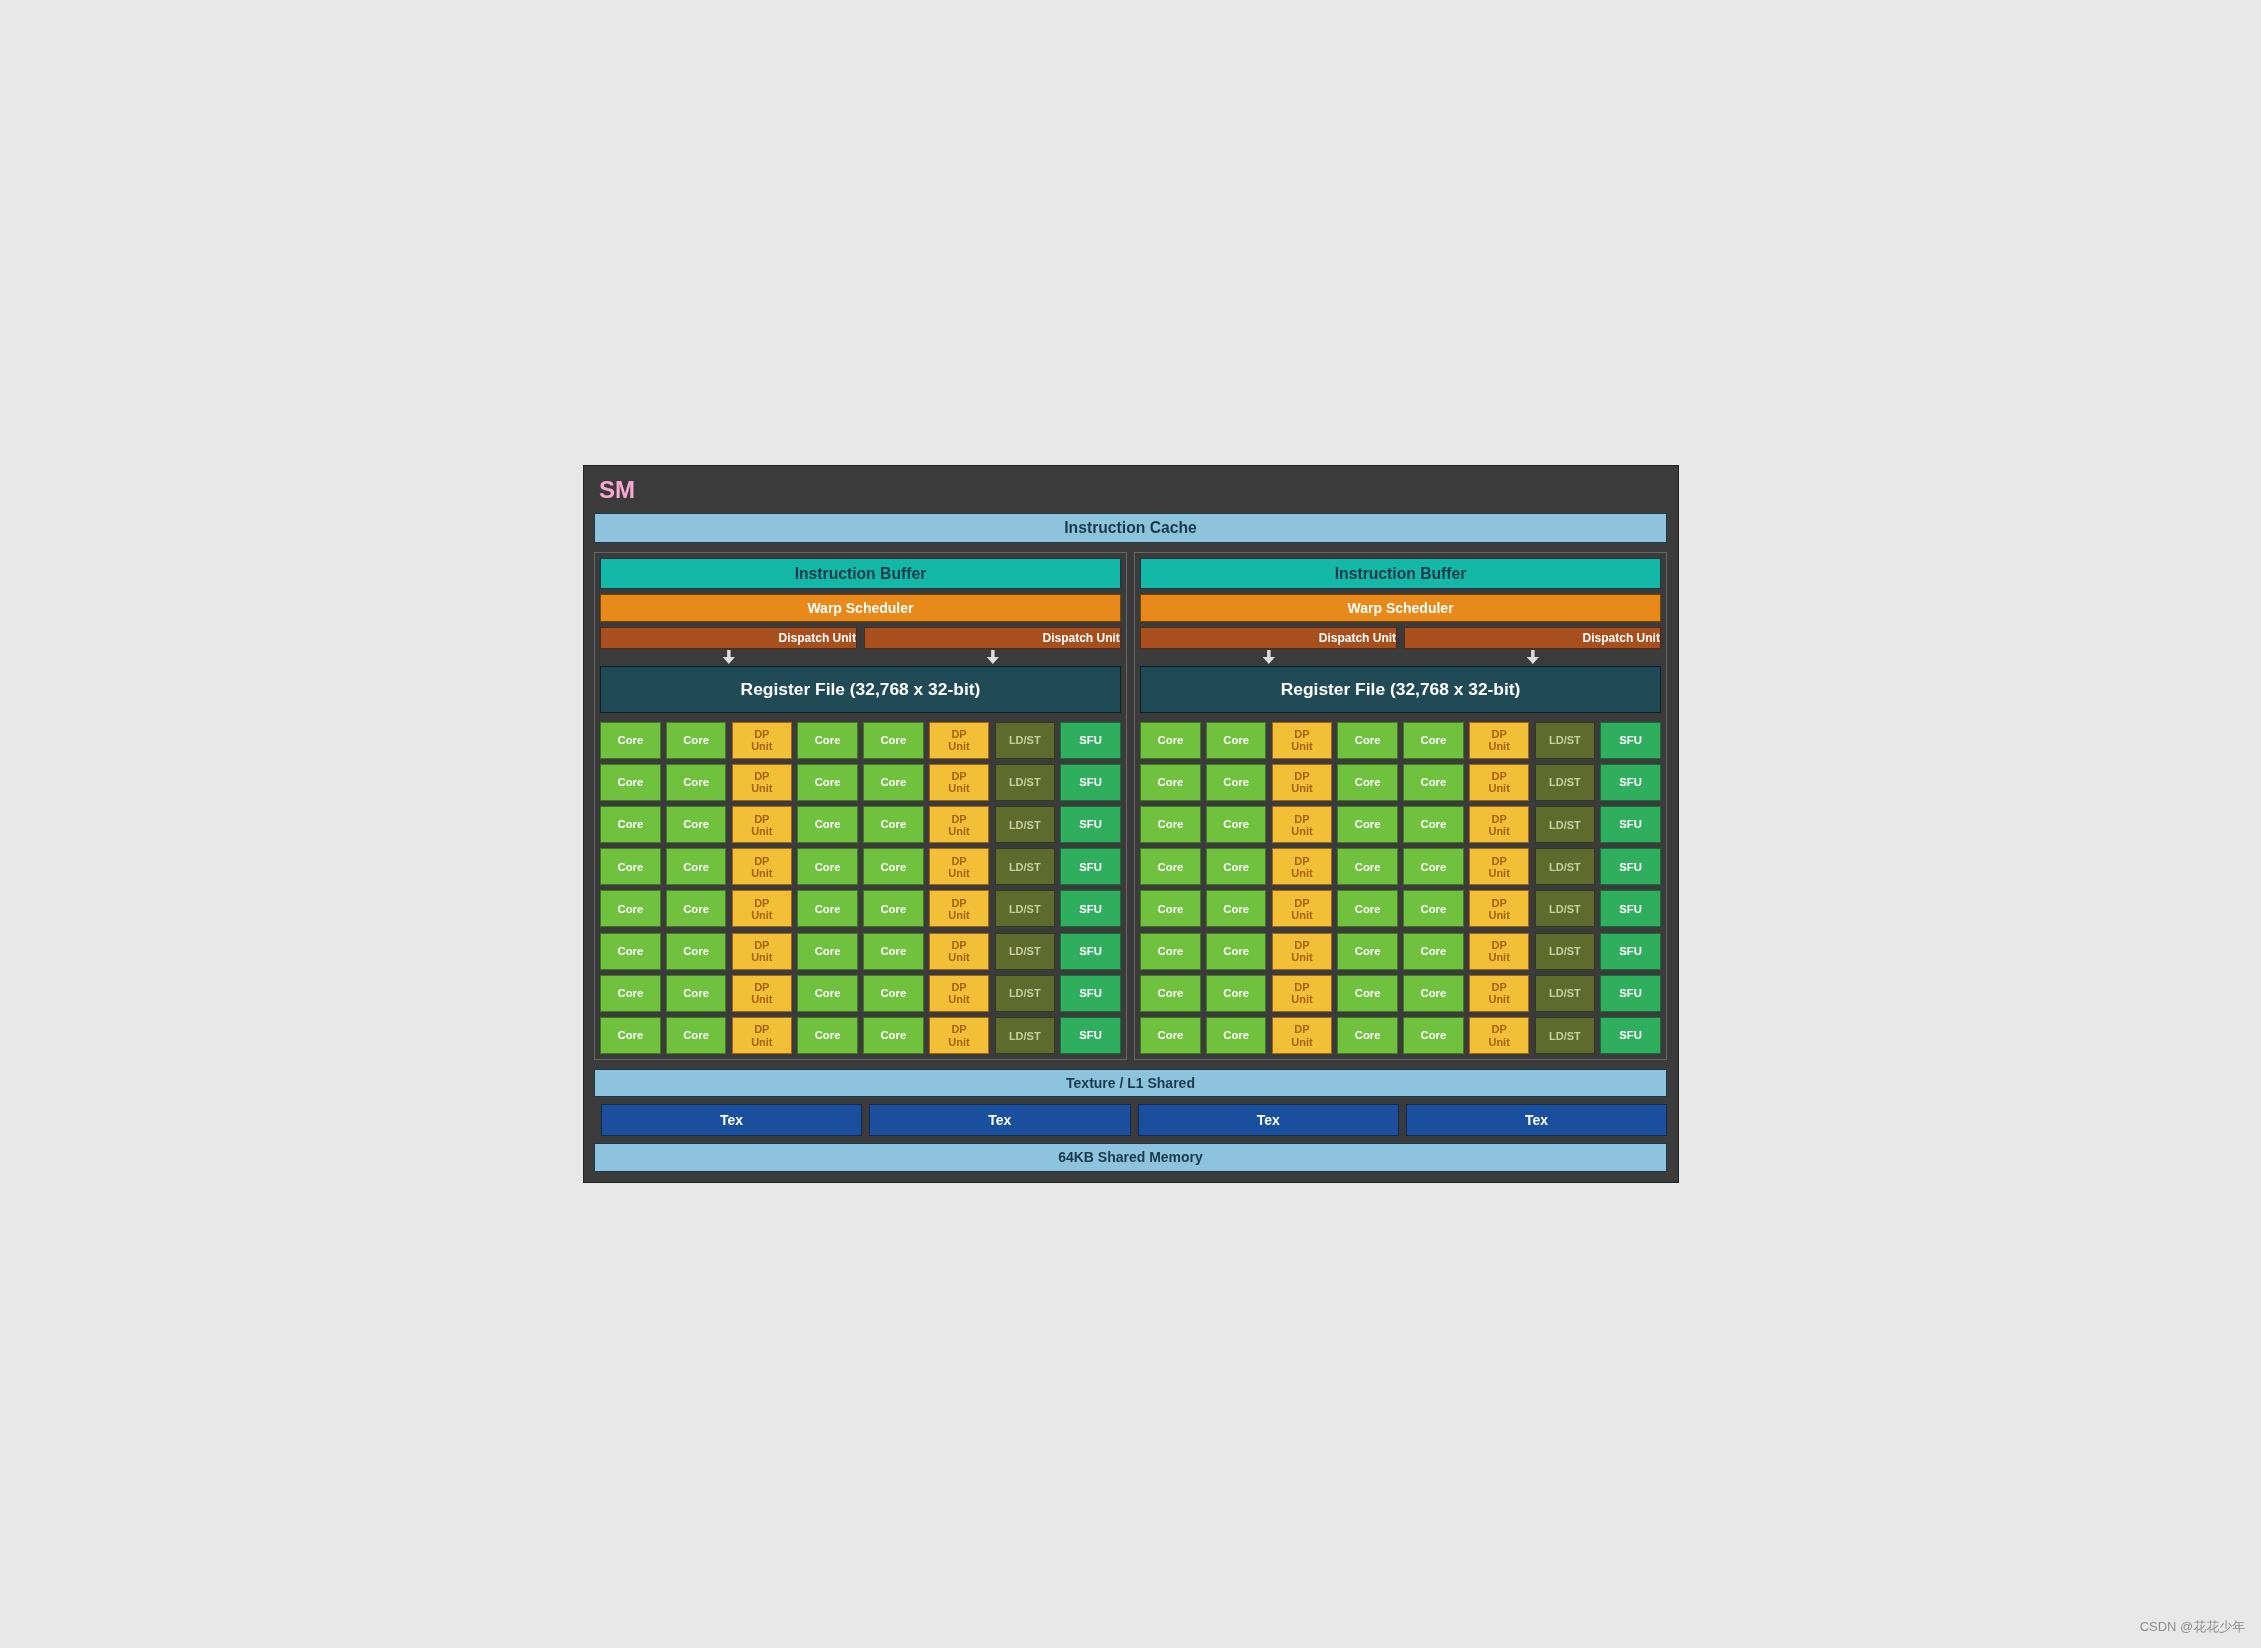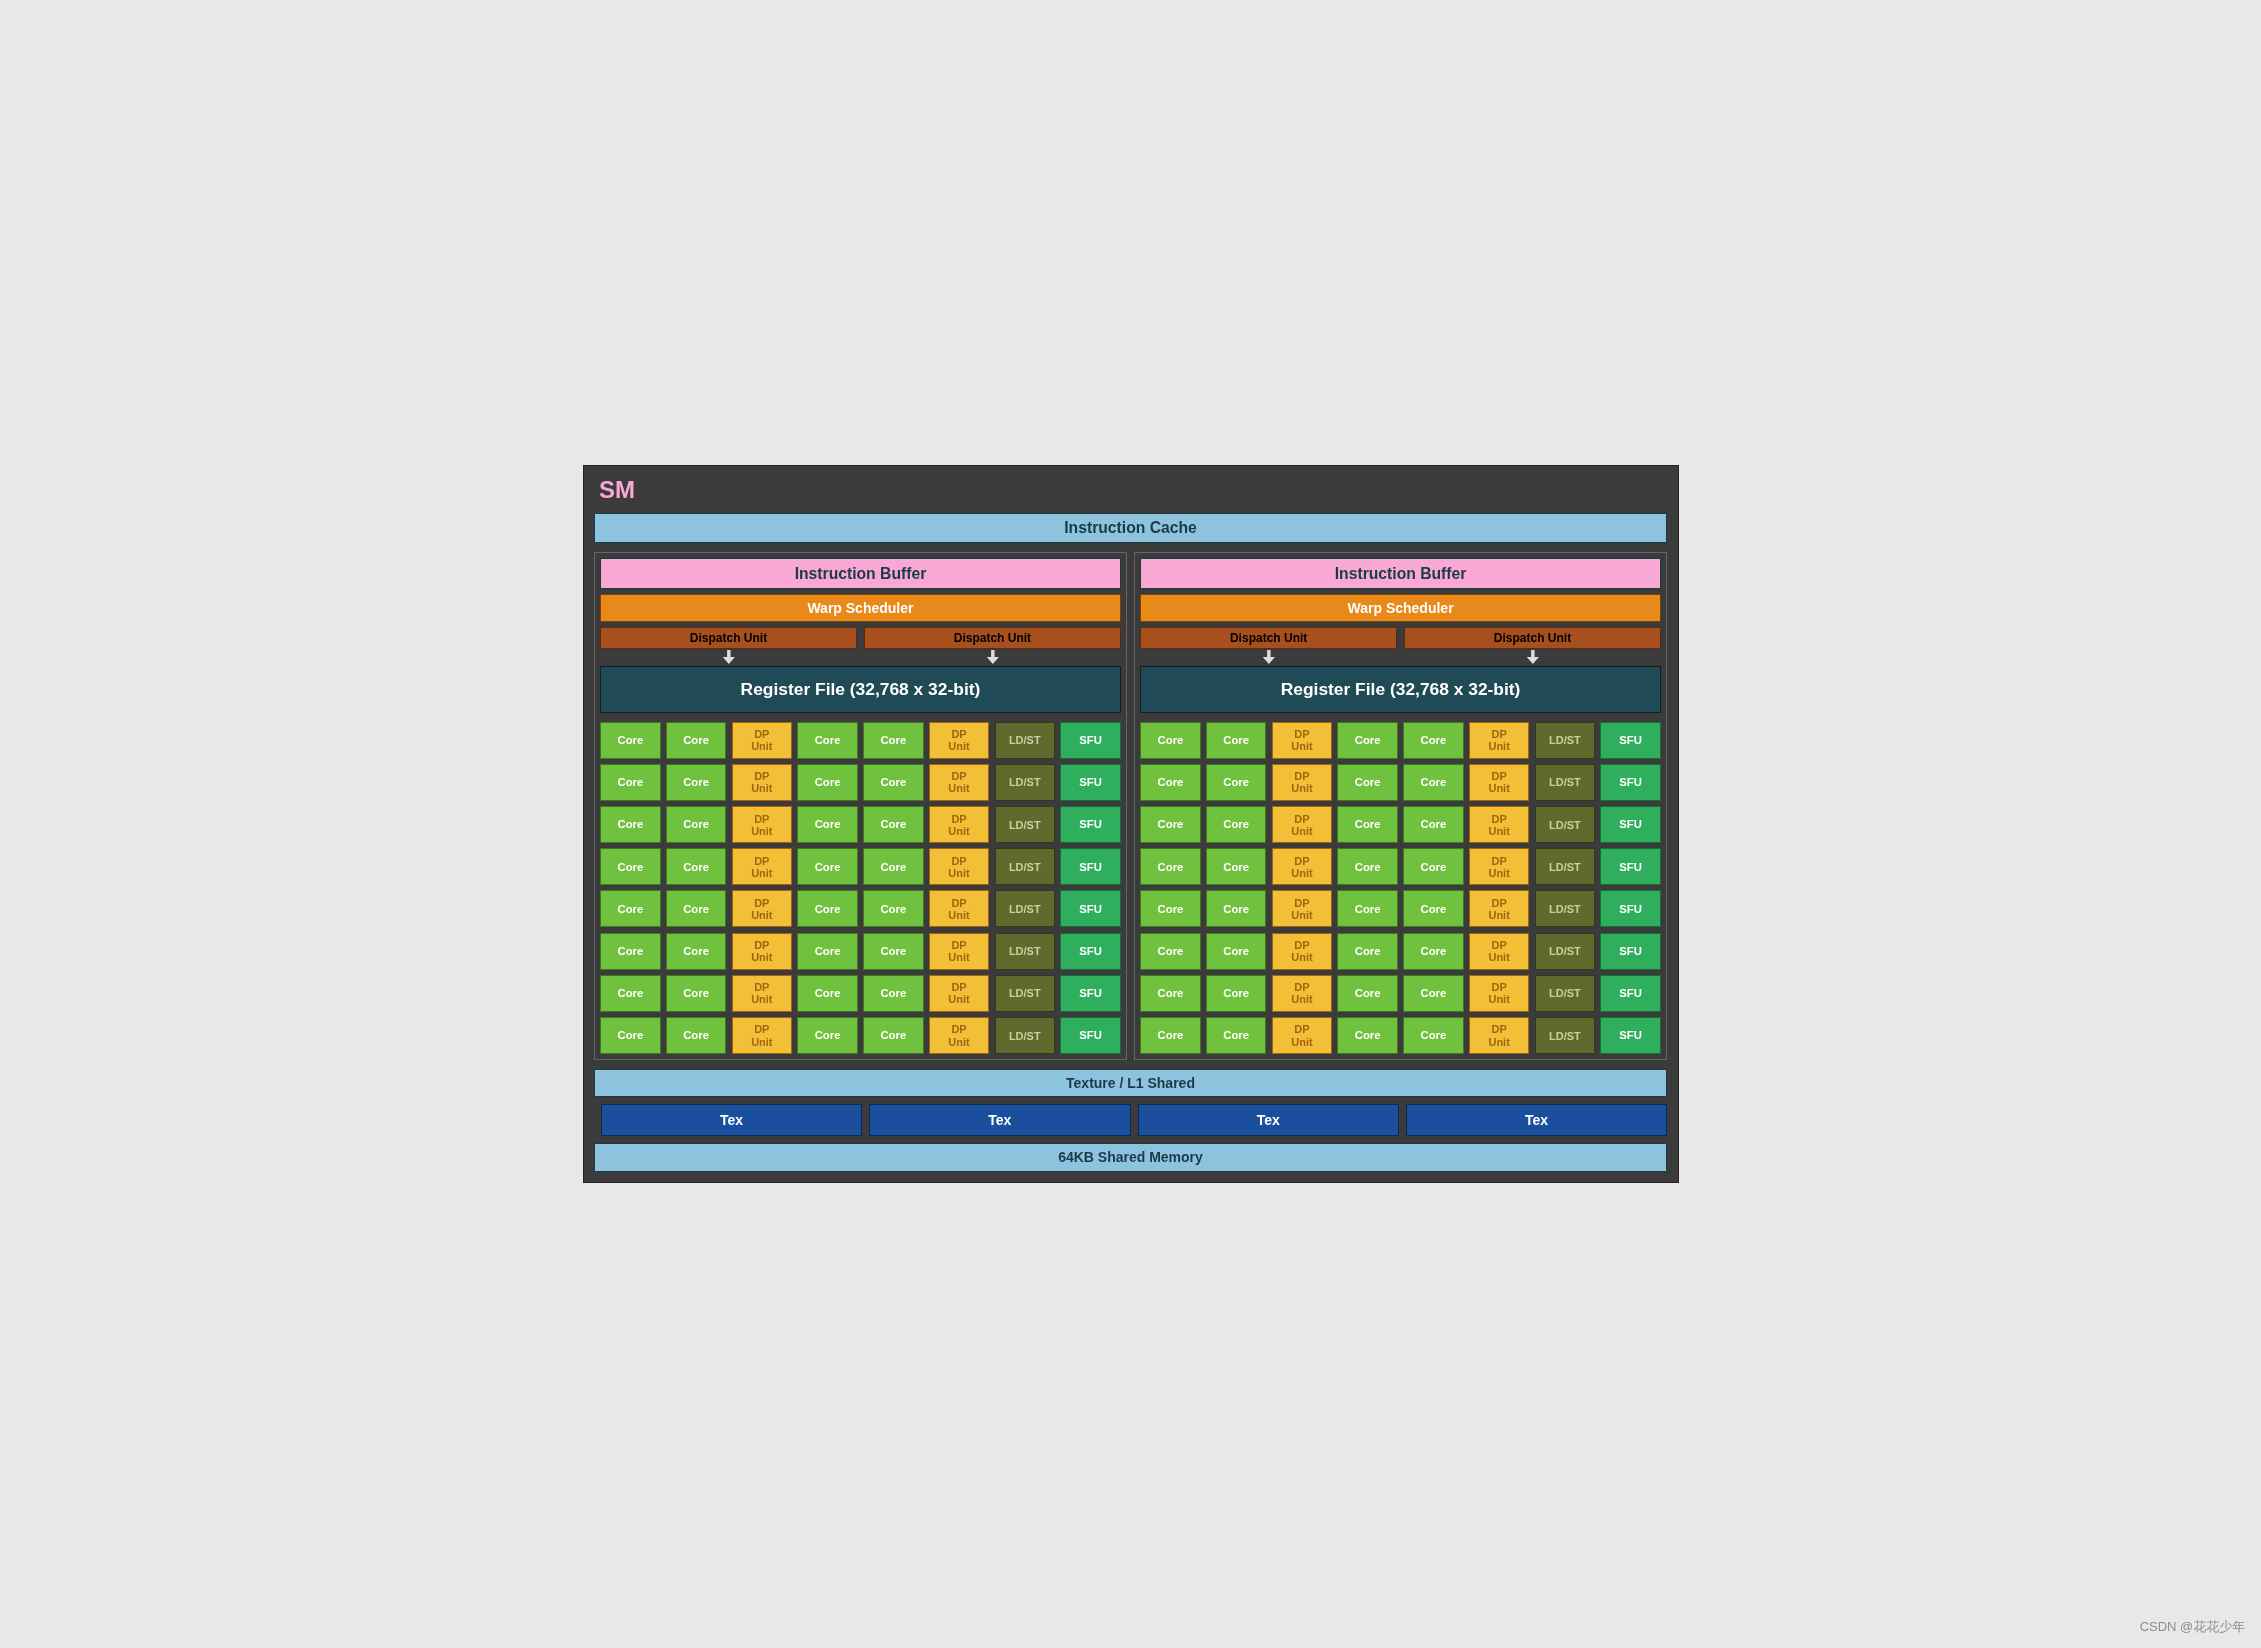--- a/index.html
+++ b/index.html
@@ -41,21 +41,21 @@
     gap: 7px;
     margin-bottom: 8.7px;
   }
   .half {
     flex: 1;
     border: 0.9px solid #666;
     padding: 5.2px;
     background: #3b3b3b;
   }
   .ibuffer {
-    background: #f9a8d4;
+    background: #14b8a6;
     color: #1a3a4a;
     font-size: 15.7px;
     margin-bottom: 5.2px;
   }
   .warp-sched {
     background: #e8891a;
     color: #fff;
     font-size: 14px;
     margin-bottom: 5.2px;
     border: 0.9px solid #7a4400;
@@ -66,25 +66,26 @@
     margin-bottom: 0;
   }
   .dispatch-col {
     flex: 1;
     display: flex;
     flex-direction: column;
     align-items: center;
   }
   .dispatch {
     background: #a84f1e;
-    color: #000000;
+    color: #ffffff;
     font-size: 12px;
     width: 100%;
     border: 0.9px solid #5a2a10;
     padding: 2.6px 0;
+    text-align: right;
   }
   .arrow-down {
     margin: 1.7px 0;
   }
   .arrow-down svg { display: block; }
   .regfile {
     background: #204a55;
     color: #fff;
     font-size: 17.4px;
     padding: 12px 0;

